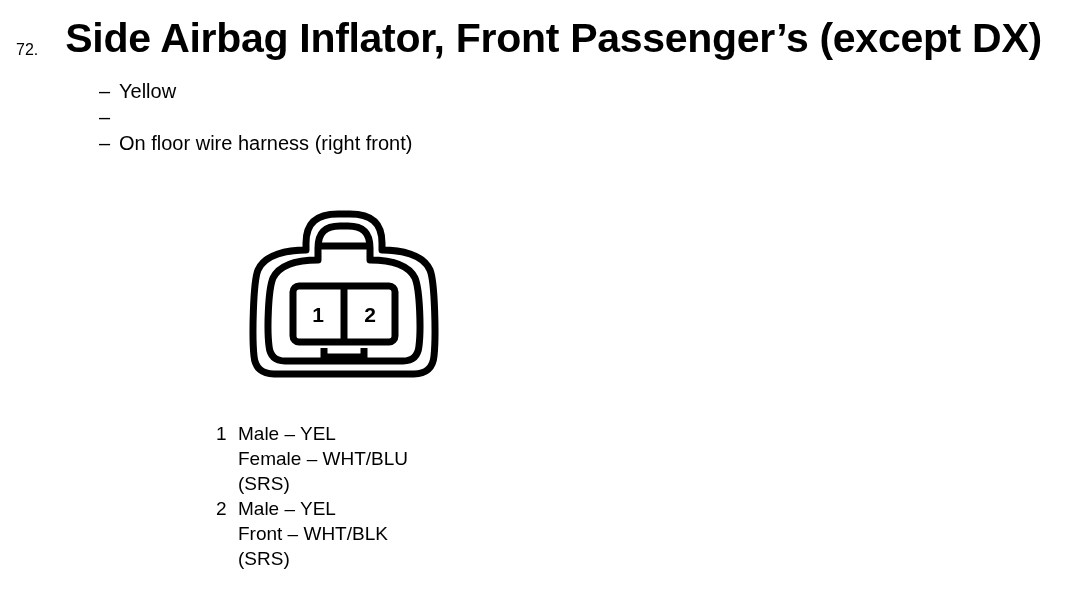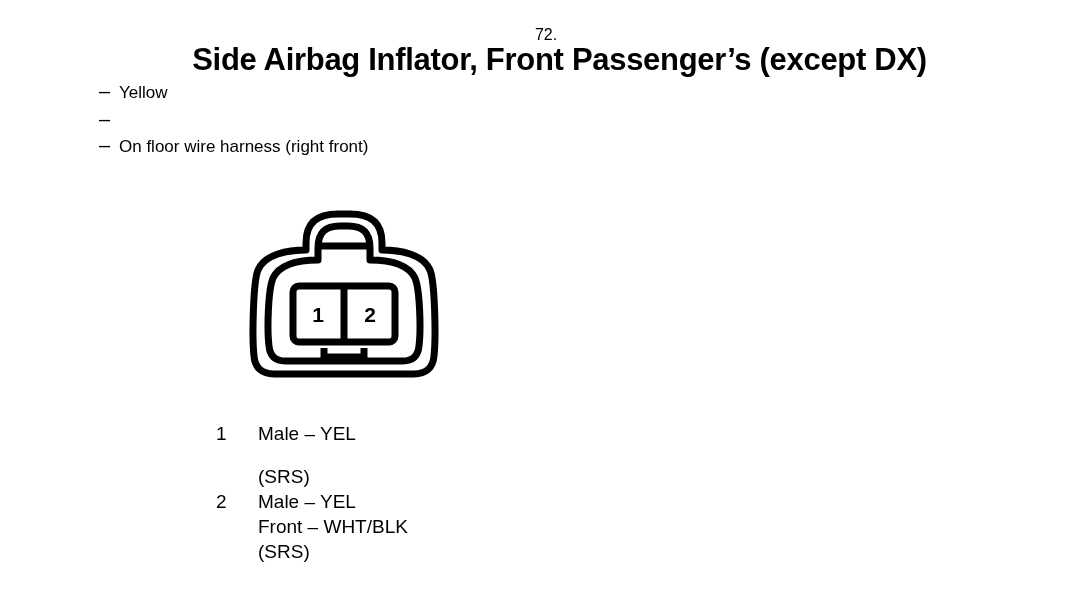--- a/index.html
+++ b/index.html
@@ -15,28 +15,27 @@
     overflow: hidden;
     font-family: "Liberation Sans", sans-serif;
     color: #000000;
     -webkit-font-smoothing: none;
   }
 
   
   #header {
     position: absolute;
     left: 16px;
-    top: 26px;
+    top: 18px;
     width: 1060px;
     display: flex;
-    align-items: center;
-    flex-direction: column;
+    align-items: flex-end;
   }
   #entry-title {
-    font-size: 31px;
+    font-size: 41px;
     font-weight: bold;
     line-height: 1;
     margin-left: 27px;
     letter-spacing: -0.3px;
     white-space: nowrap;
   }
 
   
   #attributes {
     position: absolute;
@@ -49,21 +48,21 @@
     align-items: baseline;
     font-size: 20px;
     line-height: 26px;
     white-space: nowrap;
   }
   .attr-dash {
     width: 20px;
     flex: 0 0 20px;
     font-size: 20px;
   }
-  .attr-text { font-size: 17px; }
+  .attr-text { font-size: 20px; }
 
   
   #connector-figure {
     position: absolute;
     left: 248px;
     top: 198px;
     width: 210px;
     height: 190px;
   }
   #connector-figure svg { display: block; }
@@ -79,21 +78,21 @@
     display: flex;
     align-items: flex-start;
   }
   .pin-number {
     flex: 0 0 22px;
     width: 22px;
     font-size: 19px;
     line-height: 25px;
     text-align: left;
   }
-  .pin-lines { display: block; margin-left: 20px; }
+  .pin-lines { display: block; }
   .pin-line {
     font-size: 19px;
     line-height: 25px;
     white-space: nowrap;
   }
 </style>
 </head>
 <body>
 
 <div id="header">
@@ -158,21 +157,21 @@
     <text x="122" y="124" text-anchor="middle" font-family="Liberation Sans, sans-serif" font-size="21" font-weight="bold" fill="#000000">2</text>
   </svg>
 </div>
 
 <div id="pin-legend">
 
   <div class="pin-group">
     <span class="pin-number">1</span>
     <span class="pin-lines">
       <span class="pin-line">Male – YEL</span><br>
-      <br>
+      <span class="pin-line">Female – WHT/BLU</span><br>
       <span class="pin-line">(SRS)</span>
     </span>
   </div>
 
   <div class="pin-group">
     <span class="pin-number">2</span>
     <span class="pin-lines">
       <span class="pin-line">Male – YEL</span><br>
       <span class="pin-line">Front – WHT/BLK</span><br>
       <span class="pin-line">(SRS)</span>

